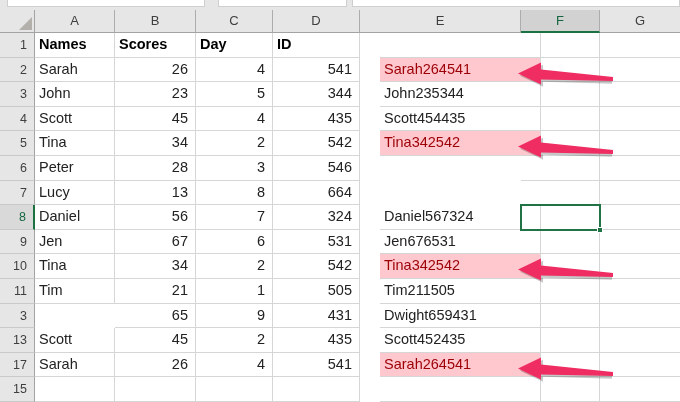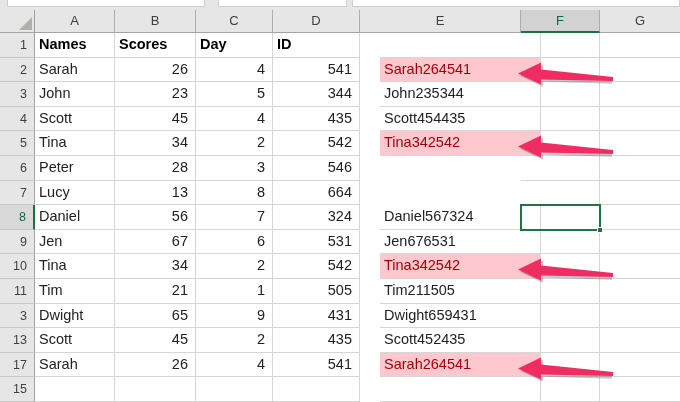--- a/index.html
+++ b/index.html
@@ -193,21 +193,20 @@
     <div class="c cb num">21</div>
     <div class="c cc num">1</div>
     <div class="c cd num">505</div>
     <div class="c ce">Tim211505</div>
     <div class="c cf"></div>
     <div class="c cg"></div>
   </div>
 
   <div class="row" style="top:303.6px">
     <div class="rh">3</div>
-    <div class="c ca">Dwight</div>
     <div class="c cb num">65</div>
     <div class="c cc num">9</div>
     <div class="c cd num">431</div>
     <div class="c ce">Dwight659431</div>
     <div class="c cf"></div>
     <div class="c cg"></div>
   </div>
 
   <div class="row" style="top:328.2px">
     <div class="rh">13</div>

